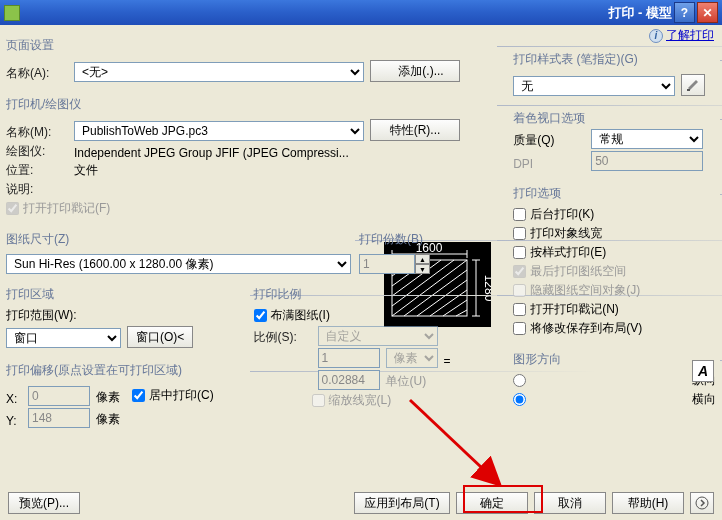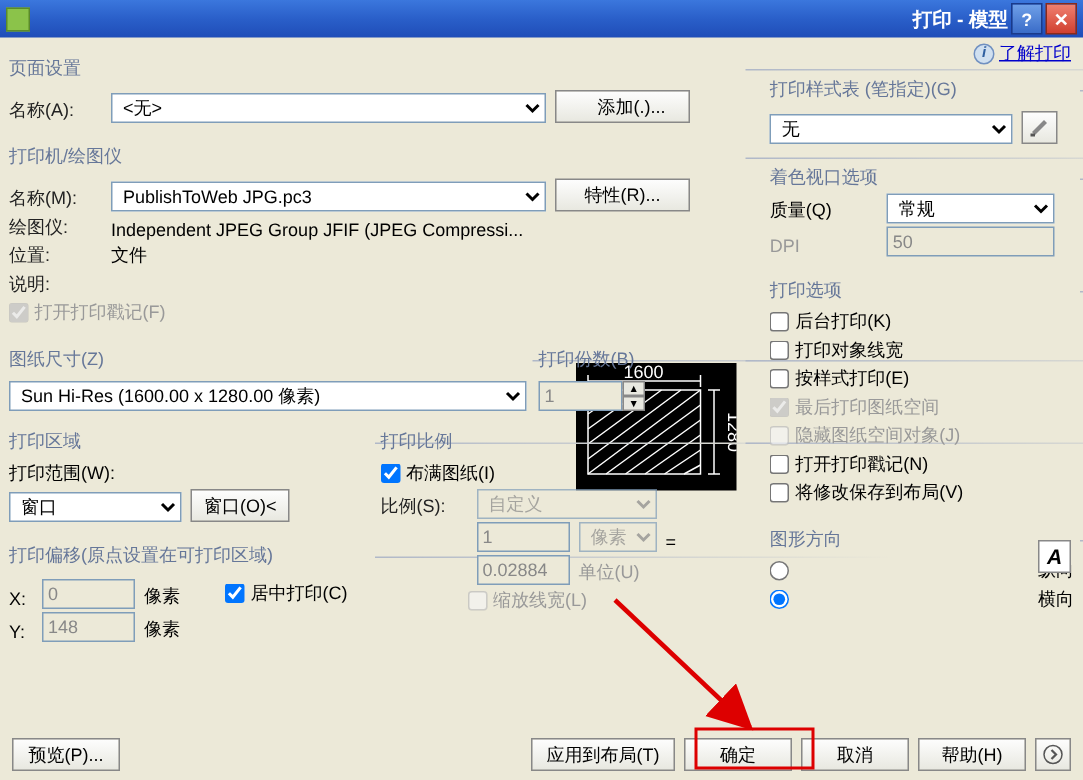--- a/index.html
+++ b/index.html
@@ -177,21 +177,21 @@
             <button class="btn">窗口(O)&lt;</button>
           </div>
         </fieldset>
 
         <fieldset>
           <span class="fld-title">打印偏移(原点设置在可打印区域)</span>
           <div class="row" style="margin-top:6px;">
             <span style="width:16px;">X:</span>
             <input type="text" disabled="" style="width: 62px;" value="0">
             <span>像素</span>
-            <label class="cb" style="margin-left:24px;">
+            <label class="cb" style="margin-left:6px;">
               <input type="checkbox" checked="" style="">
               <span>居中打印(C)</span>
             </label>
           </div>
           <div class="row">
             <span style="width:16px;">Y:</span>
             <input type="text" disabled="" style="width: 62px;" value="148">
             <span>像素</span>
           </div>
         </fieldset>

